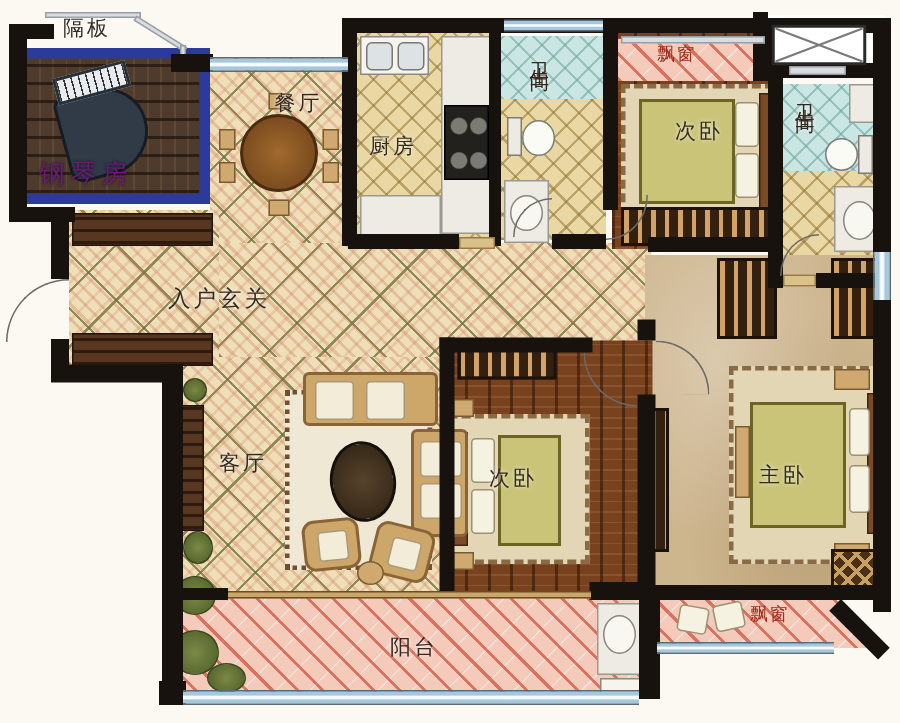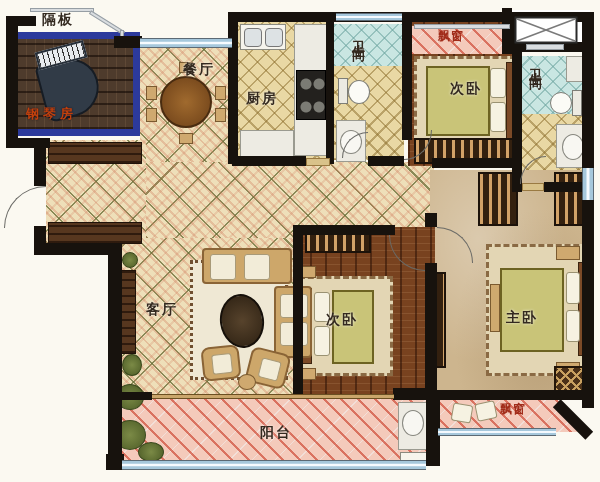--- a/index.html
+++ b/index.html
@@ -64,25 +64,25 @@
   .lattice-dark{background-color:#4a3018;background-image:
     repeating-linear-gradient(45deg,#c8a060 0 2px,transparent 2px 8px),
     repeating-linear-gradient(-45deg,#c8a060 0 2px,transparent 2px 8px);border:2px solid #23160a;}
   
   .arc{background:transparent;border:0 solid #6a6a66;}
   .arc-tl{border-top:1.6px solid #6a6a66;border-left:1.6px solid #6a6a66;border-top-left-radius:100%;}
   .arc-tr{border-top:1.6px solid #6a6a66;border-right:1.6px solid #6a6a66;border-top-right-radius:100%;}
   .arc-br{border-bottom:1.6px solid #6a6a66;border-right:1.6px solid #6a6a66;border-bottom-right-radius:100%;}
   .arc-bl{border-bottom:1.6px solid #6a6a66;border-left:1.6px solid #6a6a66;border-bottom-left-radius:100%;}
   
-  .lbl{color:#33291f;font-weight:bold;letter-spacing:2px;font-size:14px;line-height:1.15;
+  .lbl{color:#33291f;font-weight:normal;letter-spacing:2px;font-size:14px;line-height:1.15;
        text-shadow:0 0 3px rgba(255,255,255,.85);white-space:nowrap;}
   .lblv{writing-mode:vertical-rl;letter-spacing:4px;font-size:13px;white-space:normal;}
   .lbl-red{color:#a12c1a;font-size:12px;letter-spacing:1px;text-shadow:none;}
-  .lbl-piano{color:#c2410c;font-size:13px;letter-spacing:4px;text-shadow:0 0 2px rgba(0,0,30,.8);}
+  .lbl-piano{color:#701a75;font-size:17px;letter-spacing:4px;text-shadow:0 0 2px rgba(0,0,30,.8);}
   
   .piano-frame{border:7px solid #2c3a9c;background-color:#4e3b2c;background-image:
     repeating-linear-gradient(0deg,rgba(15,6,2,.55) 0 2px,transparent 2px 12px),
     repeating-linear-gradient(90deg,rgba(190,150,110,.15) 0 1px,transparent 1px 9px);}
   .piano-body{background:#313b47;border:2px solid #161c24;border-radius:6px 30px 55% 10px;}
   .piano-keys{background:#e8ebee;border:2px solid #262e38;background-image:
     repeating-linear-gradient(90deg,#333 0 1px,transparent 1px 5px);}
 </style>
 </head>
 <body>
@@ -268,19 +268,20 @@
   <div class="abs arc arc-bl" style="left:389px;top:235px;width:36px;height:36px;"></div>
 
   <div class="abs lbl" style="left:42px;top:11px;">隔板</div>
   <div class="abs lbl lbl-piano" style="left:26px;top:107px;">钢琴房</div>
   <div class="abs lbl" style="left:183px;top:61px;">餐厅</div>
   <div class="abs lbl" style="left:246px;top:90px;">厨房</div>
   <div class="abs lbl lblv" style="left:350px;top:30px;height:66px;">卫生间</div>
   <div class="abs lbl lbl-red" style="left:438px;top:30px;">飘窗</div>
   <div class="abs lbl" style="left:450px;top:80px;">次卧</div>
   <div class="abs lbl lblv" style="left:527px;top:58px;height:62px;">卫生间</div>
+  <div class="abs lbl" style="left:112px;top:191px;font-size:15px;">入户玄关</div>
   <div class="abs lbl" style="left:146px;top:301px;">客厅</div>
   <div class="abs lbl" style="left:326px;top:311px;">次卧</div>
   <div class="abs lbl" style="left:506px;top:309px;">主卧</div>
   <div class="abs lbl" style="left:260px;top:424px;">阳台</div>
   <div class="abs lbl lbl-red" style="left:500px;top:403px;">飘窗</div>
 
 </div>
 
 </body></html>

